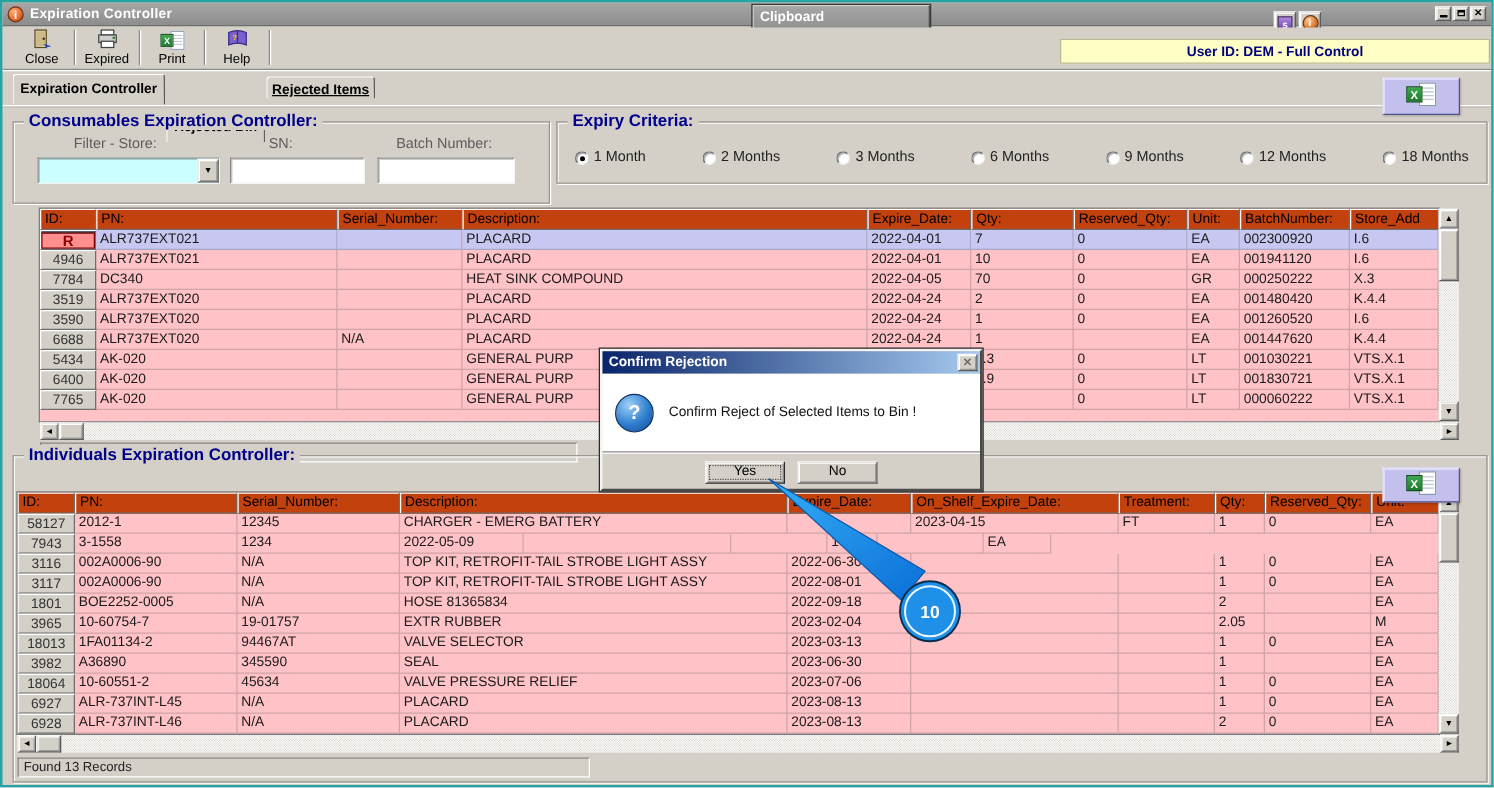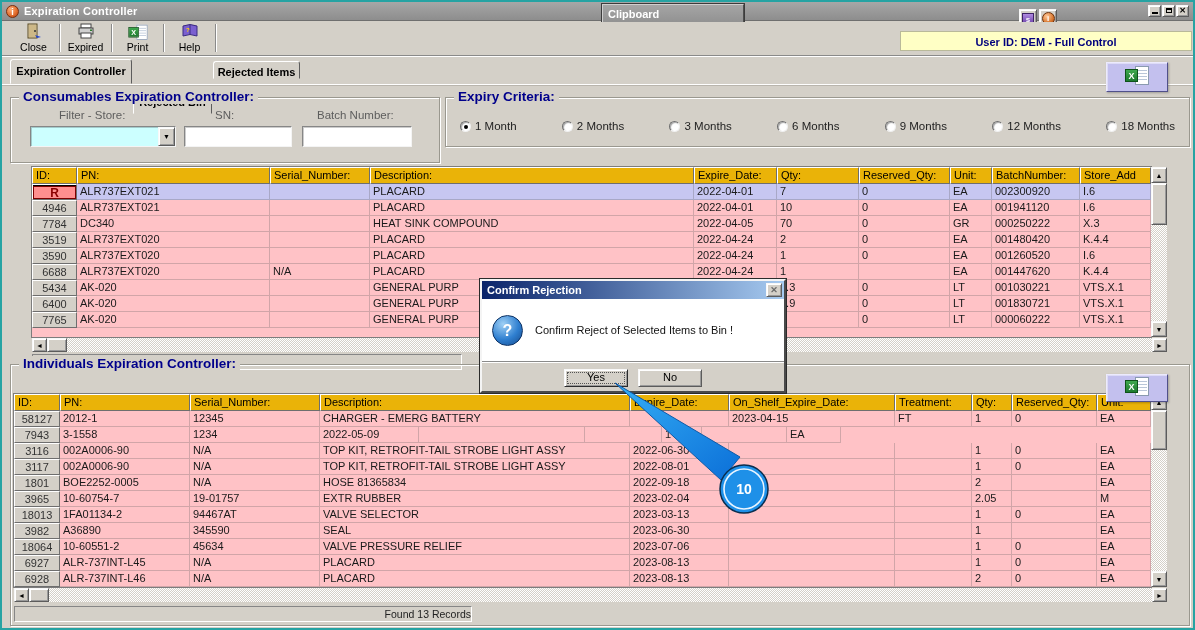--- a/index.html
+++ b/index.html
@@ -24,21 +24,21 @@
   #title-mini-icons { position:absolute; right:136px; top:7px; display:flex; gap:2px; }
   .mini-icon-btn { width:18px; height:19px; display:flex; align-items:center; justify-content:center; }
   .purple-clip { width:12px; height:12px; background:linear-gradient(#b08ae0,#6a3fa8); border:1px solid #3d2266; color:#fff; font-size:8px; font-weight:bold; text-align:center; line-height:11px; }
   .orange-info { width:13px; height:13px; border-radius:50%; background:radial-gradient(circle at 35% 30%, #ffc898, #d8772f 60%, #9c4410); border:1px solid #6e300a; color:#fff; font-size:8px; font-weight:bold; text-align:center; line-height:12px; }
 
   
   #toolbar { position:absolute; left:0; top:20px; width:100%; height:33px; background:#d4d0c8; }
   .tool-btn { position:absolute; top:1px; width:47px; height:30px; display:flex; flex-direction:column; align-items:center; justify-content:center; gap:1px; }
   .tool-btn .lbl { font-size:10.5px; }
   .tool-sep { position:absolute; top:2px; width:2px; height:28px; border-left:1px solid #8a8a8a; border-right:1px solid #fff; }
-  #userbox { position:absolute; right:1px; top:29px; width:292px; height:20px; background:#ffffc5; border:1px solid #b9b99a; color:#00007d; font-weight:bold; text-align:center; padding-top:4px; font-size:11px; }
+  #userbox { position:absolute; right:1px; top:29px; width:344px; height:20px; background:#ffffc5; border:1px solid #b9b99a; color:#00007d; font-weight:bold; text-align:center; padding-top:4px; font-size:11px; }
   #toolbar-groove { position:absolute; left:0; top:53px; width:100%; height:2px; border-top:1px solid #8a8a8a; border-bottom:1px solid #fff; }
 
   
   .tab { position:absolute; background:#d4d0c8; border:1px solid; border-color:#fff #5c5c5c #d4d0c8 #fff; border-radius:3px 3px 0 0; font-weight:bold; text-align:center; }
   #tabline { position:absolute; left:0; top:82px; width:100%; height:1px; background:#fff; box-shadow:0 1px 0 #b9b5ad; }
 
   
   .groupbox { position:absolute; border:1px solid #9a988f; box-shadow:1px 1px 0 #fff, inset 1px 1px 0 #fff; }
   .group-title { position:absolute; top:-9px; left:8px; background:#d4d0c8; padding:0 4px; color:#00008b; font-weight:bold; font-size:13.5px; }
   .field-label { color:#5d5d5d; font-size:11.5px; }
@@ -55,21 +55,21 @@
   .radio-circ { width:11px; height:11px; border-radius:50%; background:#fff; border:1px solid; border-color:#6e6e6e #f0f0f0 #f0f0f0 #6e6e6e; box-shadow:inset 1px 1px 1px rgba(0,0,0,.35); position:relative; }
   .radio-circ.on::after { content:""; position:absolute; left:3px; top:3px; width:4px; height:4px; border-radius:50%; background:#000; }
   .radio-item span.rl { font-size:11.5px; color:#222;text-align:right; }
 
   
   .grid { position:absolute; background:#ffc2c6; outline:1px solid #7d7d7d; }
   .tr { display:flex; height:16px; }
   .t1 .tr { height:16px; }
   .thead .tr { height:17px; }
   .td, .th { overflow:hidden; white-space:nowrap; padding:1px 0 0 3px; font-size:11px; }
-  .th { background:#eab308; border:1px solid; border-color:#fff #6e6e6e #6e6e6e #fff; }
+  .th { background:#c2410c; border:1px solid; border-color:#fff #6e6e6e #6e6e6e #fff; }
   .td { border-right:1px solid rgba(90,90,90,.28); border-bottom:1px solid rgba(90,90,90,.28); color:#1a1a1a; }
   .tr.selected .td { background:#c7c7f1; }
   .td.idc { background:#d4d0c8; border:1px solid; border-color:#fff #6e6e6e #6e6e6e #fff; text-align:center; padding-left:0; color:#333; }
   .rbtn { width:100%; height:100%; background:#ff8f8f; border:1px solid #7c0000; outline:1px solid #000; color:#8b0000; font-weight:bold; font-size:12px; text-align:center; line-height:13px; }
   
   .t1 .c0{width:45px}.t1 .c1{width:193px}.t1 .c2{width:100px}.t1 .c3{width:324px}.t1 .c4{width:83px}.t1 .c5{width:82px}.t1 .c6{width:91px}.t1 .c7{width:42px}.t1 .c8{width:88px}.t1 .c9{width:71px}
   
   .t2 .c0{width:46px}.t2 .c1{width:130px}.t2 .c2{width:130px}.t2 .c3{width:310px}.t2 .c4{width:99px}.t2 .c5{width:166px}.t2 .c6{width:77px}.t2 .c7{width:40px}.t2 .c8{width:85px}.t2 .c9{width:54px}
 
   
@@ -161,21 +161,21 @@
         </svg>
       <span class="lbl">Help</span>
     </div>
     <div class="tool-sep" style="left:213px"></div>
   </div>
   <div id="userbox">User ID: DEM - Full Control</div>
   <div id="toolbar-groove"></div>
 
   <div class="tab" style="left:8px; top:57px; width:122px; height:25px; padding-top:5px; z-index:3;">Expiration Controller</div>
   <div class="tab" style="left:131px; top:59px; width:79px; height:23px; padding-top:4px;margin-top:30px;">Rejected Bin</div>
-  <div class="tab" style="left:211px; top:59px; width:87px; height:18px; padding-top:4px;">Rejected Items</div>
+  <div class="tab" style="left:211px; top:59px; width:87px; height:18px; padding-top:4px;text-decoration:underline;">Rejected Items</div>
   <div id="tabline"></div>
 
   <div class="export-btn" style="left:1104px; top:60px;">
     <span class="xl-icon">
         <span class="page"></span>
         <span class="sheet">X</span>
       </span>
   </div>
 
   <div class="groupbox" style="left:8px; top:95px; width:430px; height:66px;">
@@ -531,21 +531,21 @@
     <div class="b3 sb-btn" style="width:16px;height:16px;">▲</div>
     <div class="b3" style="width:16px;height:40px;"></div>
     <div class="b3 sb-btn" style="width:16px;height:16px;position:absolute;bottom:0;">▼</div>
   </div>
 
   <div class="abs track" style="left:12px; top:586px; width:1153px; height:14px;">
     <div class="b3 sb-btn" style="width:15px;height:14px;float:left;">◄</div>
     <div class="b3" style="width:20px;height:14px;float:left;"></div>
     <div class="b3 sb-btn" style="width:15px;height:14px;float:right;">►</div>
   </div>
-  <div class="found-box" style="left:12px; top:604px; width:458px;text-align:right;">Found 13 Records</div>
+  <div class="found-box" style="left:12px; top:604px; width:458px;">Found 13 Records</div>
 
   <div id="dialog">
     <div id="dialog-title">
       <span class="t">Confirm Rejection</span>
       <span id="dialog-close" class="b3">✕</span>
     </div>
     <div id="dialog-body">
       <div id="q-icon">?</div>
       <div id="dialog-msg">Confirm Reject of Selected Items to Bin !</div>
     </div>

